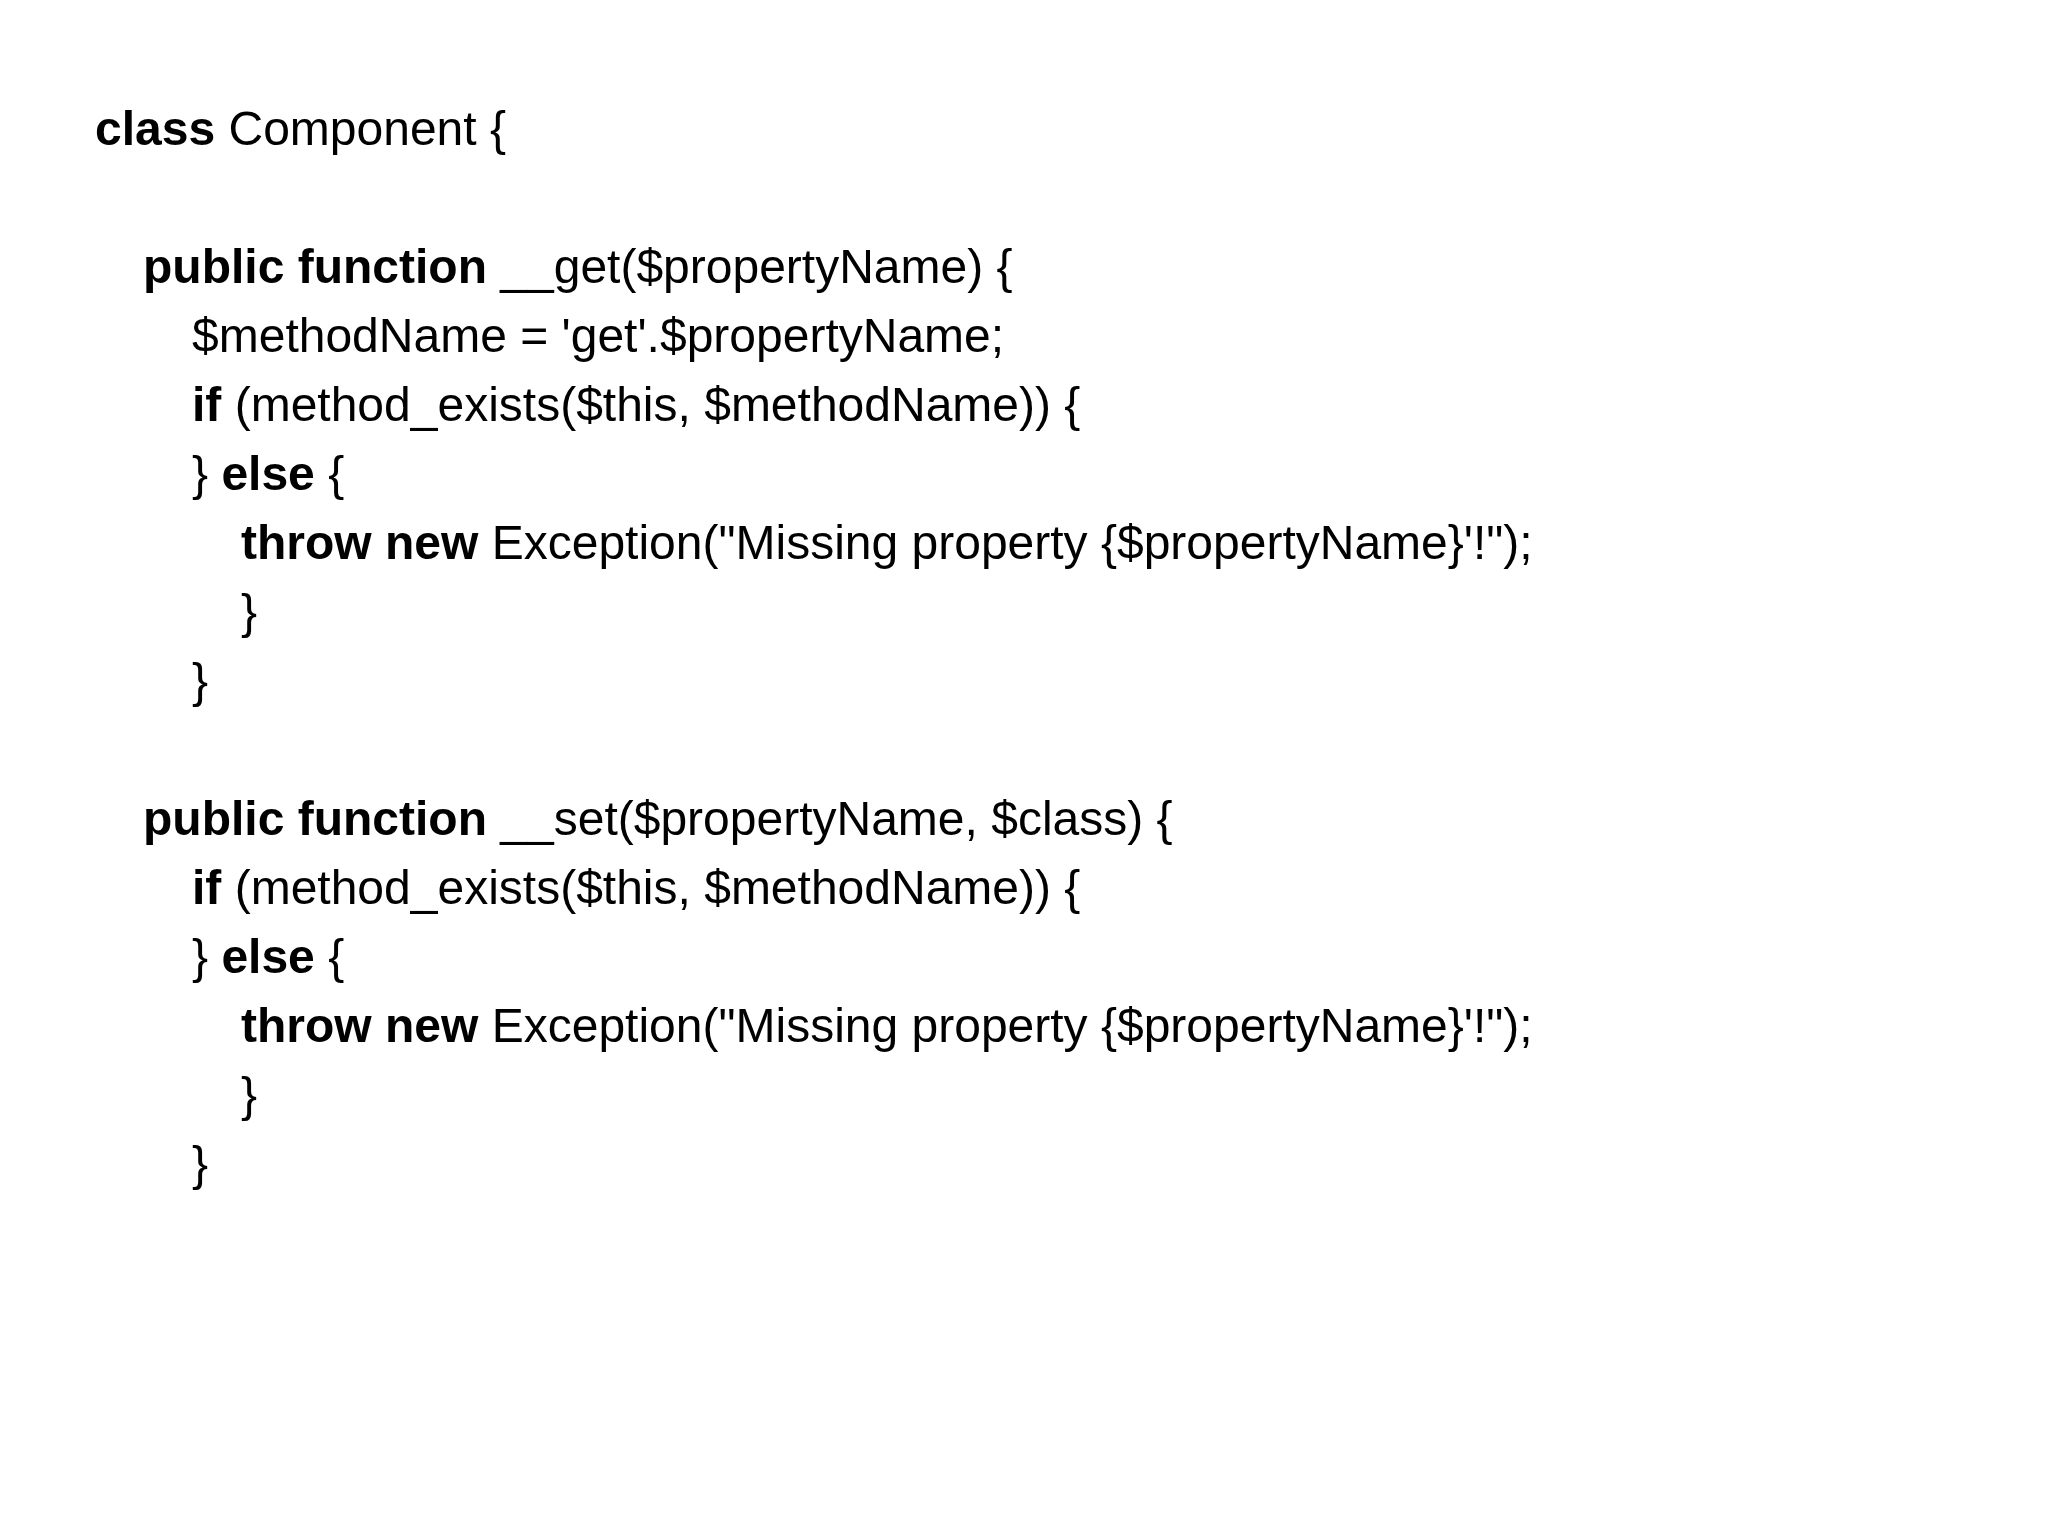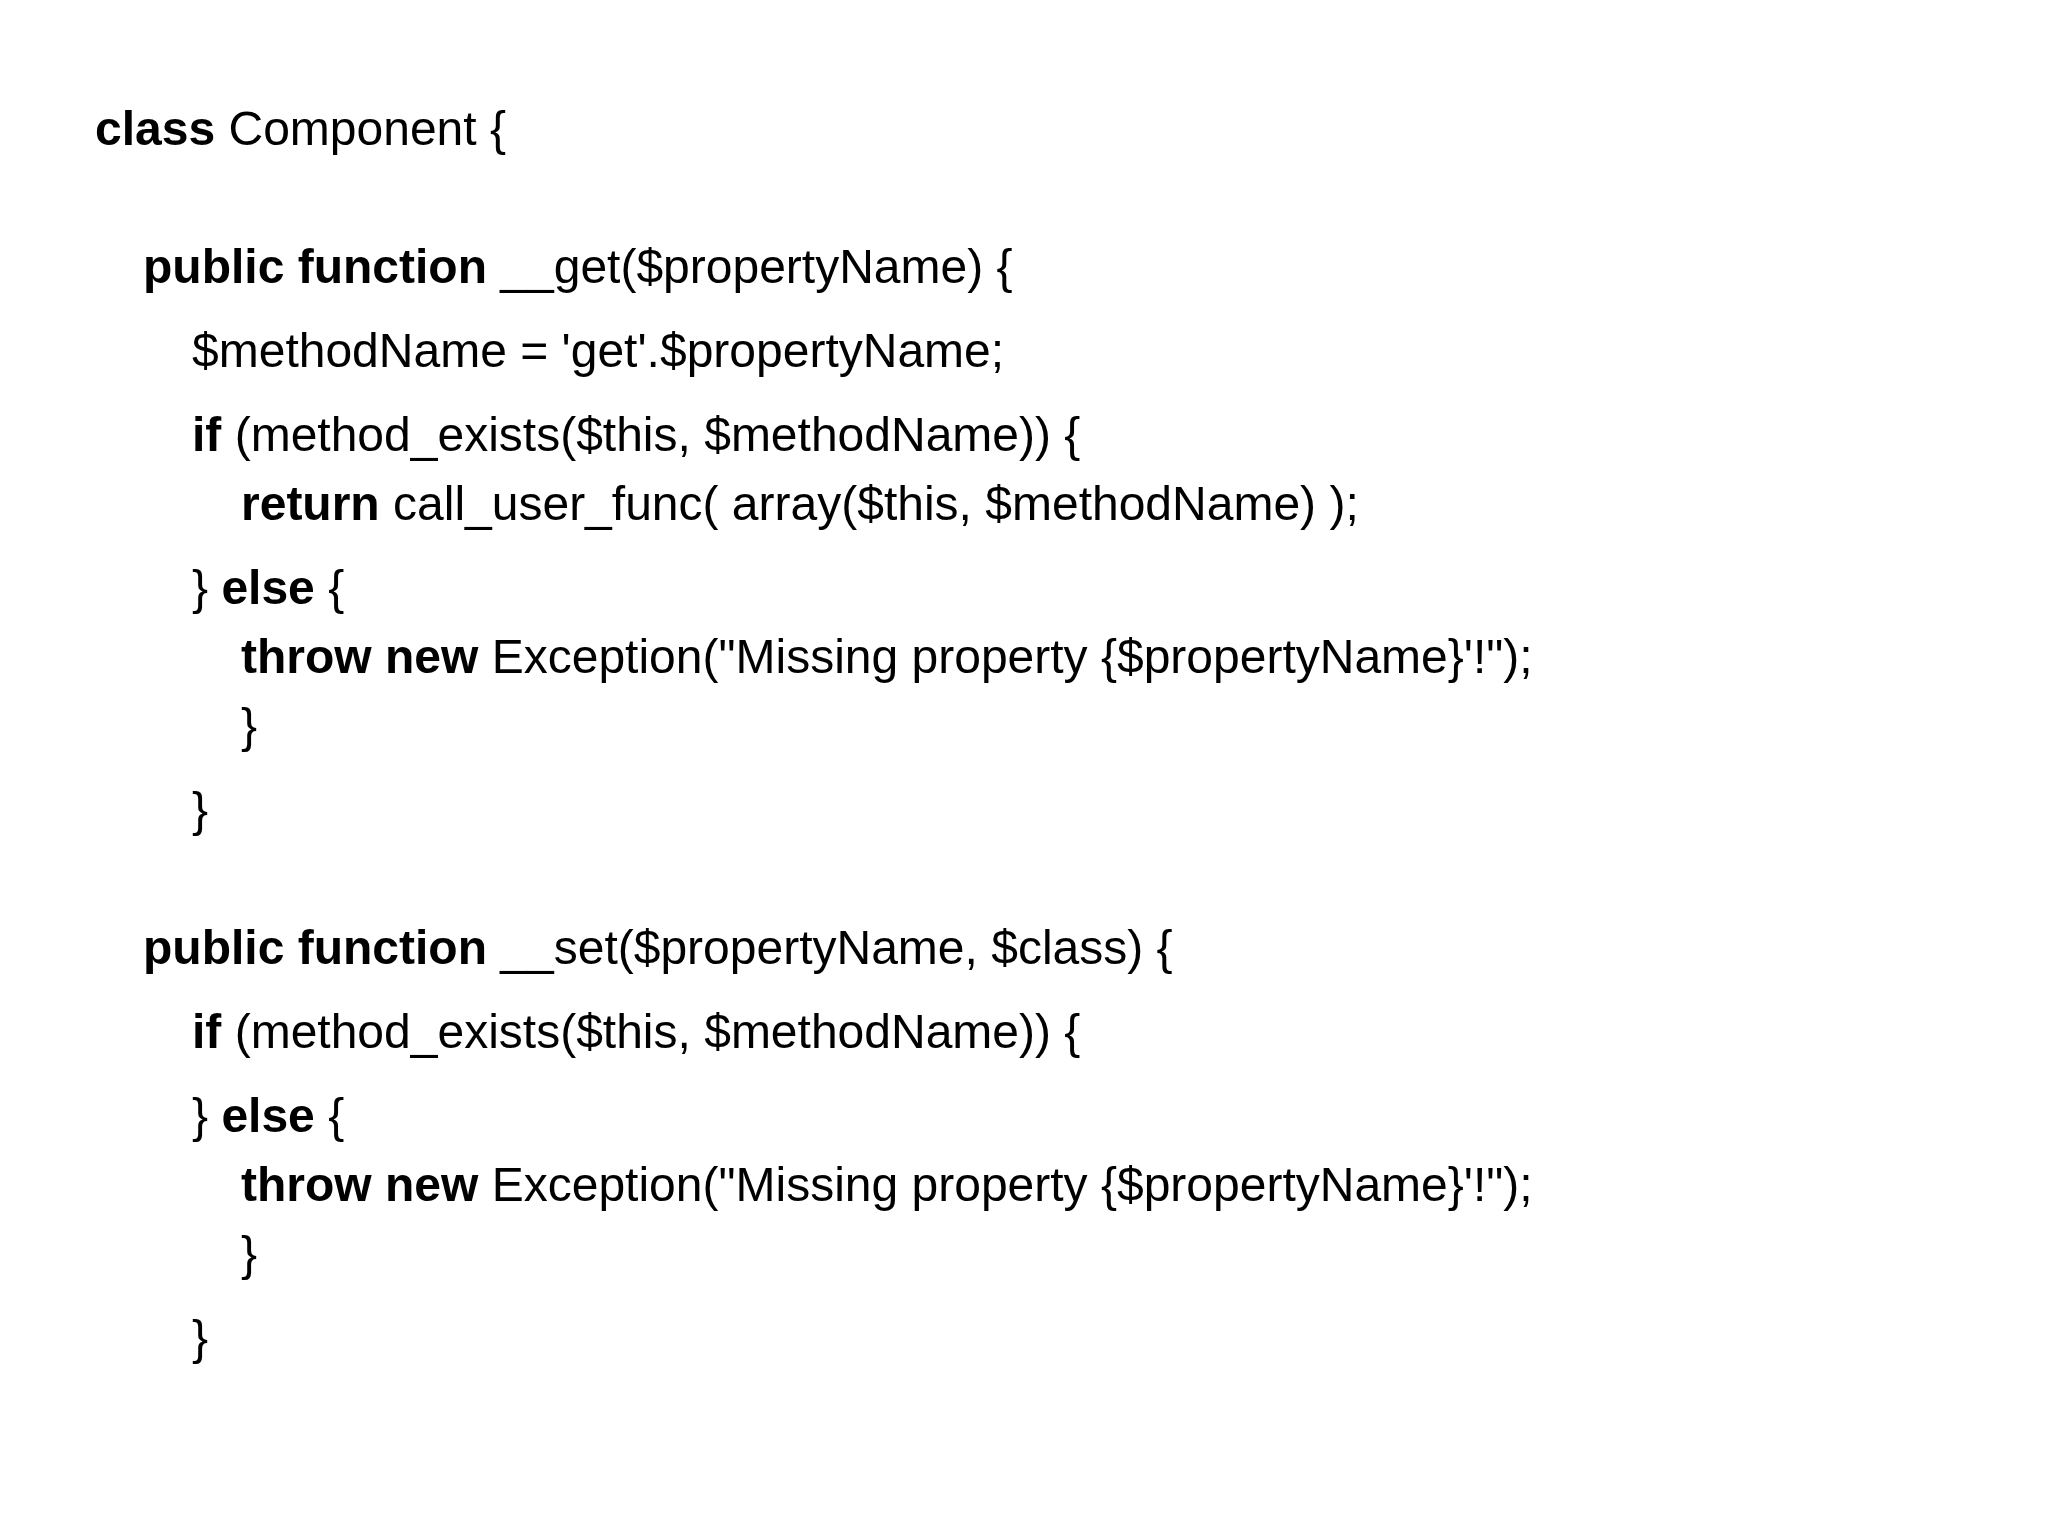--- a/index.html
+++ b/index.html
@@ -25,40 +25,39 @@
     letter-spacing: 0;
   }
   .line {
     white-space: pre;
     min-height: 69px;
   }
   .b {
     font-weight: bold;
   }
   .ind1 { padding-left: 48px; }
-  .ind2 { padding-left: 97px; margin-top: 15px; }
+  .ind2 { padding-left: 97px; }
   .ind3 { padding-left: 146px; }
 </style>
 </head>
 <body>
 
 <div class="canvas">
   <div class="code">
 
     <div class="line"><span class="b">class</span><span> Component {</span></div>
 
     <div class="line"></div>
 
     <div class="line ind1"><span class="b">public function</span><span> __get($propertyName) {</span></div>
 
     <div class="line ind2"><span>$methodName = 'get'.$propertyName;</span></div>
 
     <div class="line ind2"><span class="b">if</span><span> (method_exists($this, $methodName)) {</span></div>
 
-    <div class="line ind3"><span class="b">return</span><span> call_user_func( array($this, $methodName) );</span></div>
 
     <div class="line ind2"><span>} </span><span class="b">else</span><span> {</span></div>
 
     <div class="line ind3"><span class="b">throw new</span><span> Exception("Missing property {$propertyName}'!");</span></div>
 
     <div class="line ind3"><span>}</span></div>
 
     <div class="line ind2"><span>}</span></div>
 
     <div class="line"></div>

